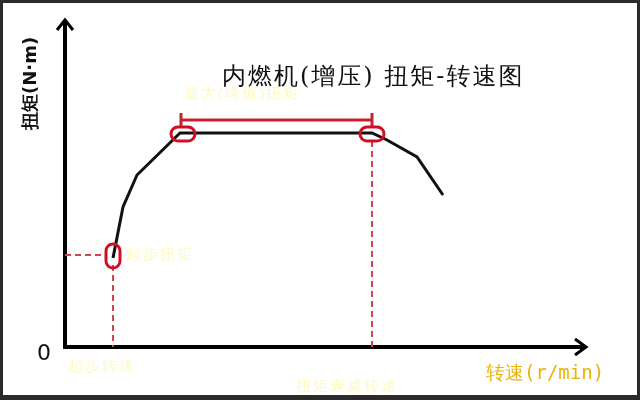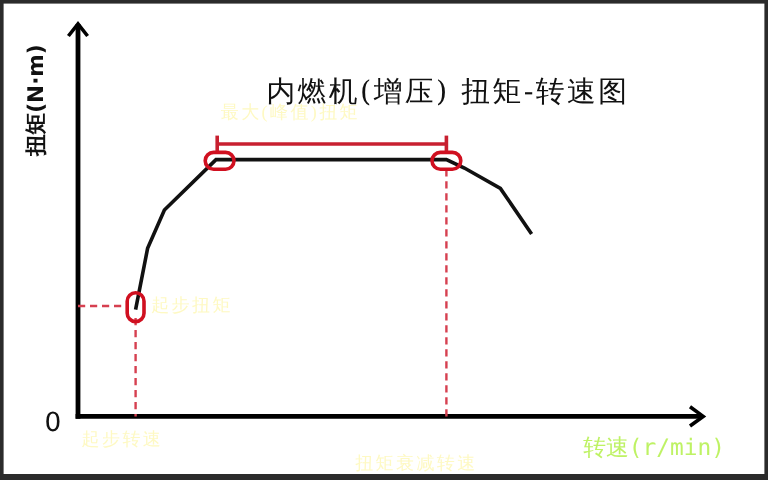--- a/index.html
+++ b/index.html
@@ -2,21 +2,21 @@
 <html><head>
 <meta charset="utf-8">
 <style>
   html, body { margin:0; padding:0; }
   body { width:640px; height:400px; background:#2b2b2b; position:relative; overflow:hidden; font-family:"DejaVu Serif", serif; }
   .canvas { position:absolute; left:3px; top:3px; width:634px; height:392px; background:#ffffff; }
   svg { position:absolute; left:0; top:0; }
   .title { position:absolute; left:222px; top:18px; font-size:24px; color:#111; letter-spacing:2px; white-space:nowrap; font-family:"DejaVu Serif", serif;margin-top:42px; }
   .ylabel { position:absolute; left:18px; top:130px; transform-origin:left top; transform:rotate(-90deg); font-size:18px; color:#111; white-space:nowrap; font-family:"DejaVu Sans", sans-serif; font-weight:bold; }
   .zero { position:absolute; left:37px; top:340px; font-size:22px; color:#111; font-family:"DejaVu Sans", sans-serif; }
-  .xlabel { position:absolute; left:486px; top:360px; font-size:19px; color:#bef264; white-space:nowrap; font-family:"DejaVu Sans Mono", monospace;text-align:right; }
+  .xlabel { position:absolute; left:486px; top:360px; font-size:19px; color:#eab308; white-space:nowrap; font-family:"DejaVu Sans Mono", monospace;text-align:right; }
   .red { color:#fef9c3; position:absolute; font-size:15px; white-space:nowrap; letter-spacing:2px; font-family:Liberation Serif, serif; }
 </style>
 </head>
 <body>
 
 <div class="canvas"></div>
 
 <svg width="640" height="400">
 
   <g stroke="#000" stroke-width="4" fill="none">

